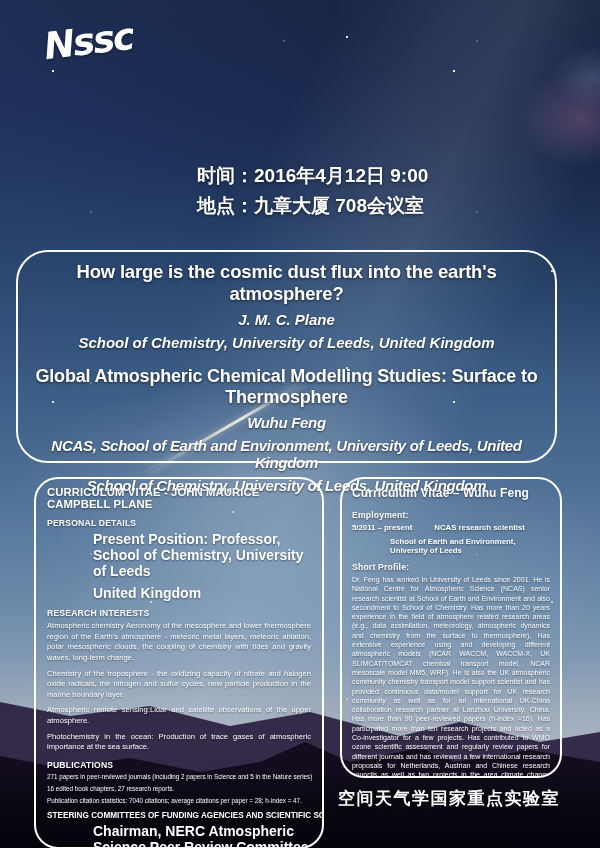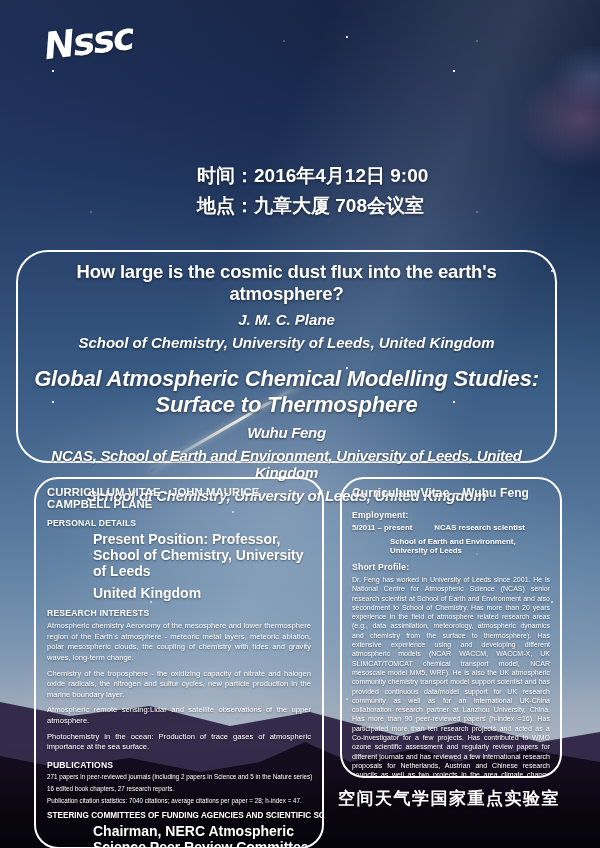--- a/index.html
+++ b/index.html
@@ -77,21 +77,21 @@
   .talks-box{position:absolute;left:16px;top:250px;width:541px;height:213px;
     border:2.5px solid #fff;border-radius:32px;box-sizing:border-box;
     text-align:center;padding-top:9px;}
   .talk-title{margin:0;font-size:18.5px;font-weight:800;letter-spacing:-.2px;
     text-shadow:0 1px 3px rgba(0,0,0,.6);}
   .talk-speaker{margin:6px 0 0;font-size:15px;font-weight:600;font-style:italic;
     text-shadow:0 1px 2px rgba(0,0,0,.6);}
   .talk-affil{margin:6px 0 0;font-size:15px;font-weight:700;font-style:italic;
     text-shadow:0 1px 2px rgba(0,0,0,.6);}
   .talk2{margin-top:15px;}
-  .talk2 .talk-title{font-size:22px;font-style:italic;}
+  .talk2 .talk-title{font-size:18px;}
   .talk2 .talk-speaker,.talk2 .talk-affil{font-weight:600;letter-spacing:-.3px;}
 
   
   .cv-box{position:absolute;top:477px;border:2px solid #fff;border-radius:24px;
     box-sizing:border-box;overflow:hidden;text-shadow:0 1px 2px rgba(0,0,0,.45);}
   .cv-left{left:34px;width:290px;height:372px;padding:7px 11px;}
   .cv-right{left:340px;width:222px;height:301px;padding:7px 10px;}
   .cv-header{margin:0 0 8px;font-size:11.3px;font-weight:800;letter-spacing:.1px;}
   .cv-right .cv-header{font-size:12px;margin-bottom:10px;}
   .cv-h{margin:7px 0 3px;font-size:8.6px;font-weight:800;letter-spacing:.2px;}

